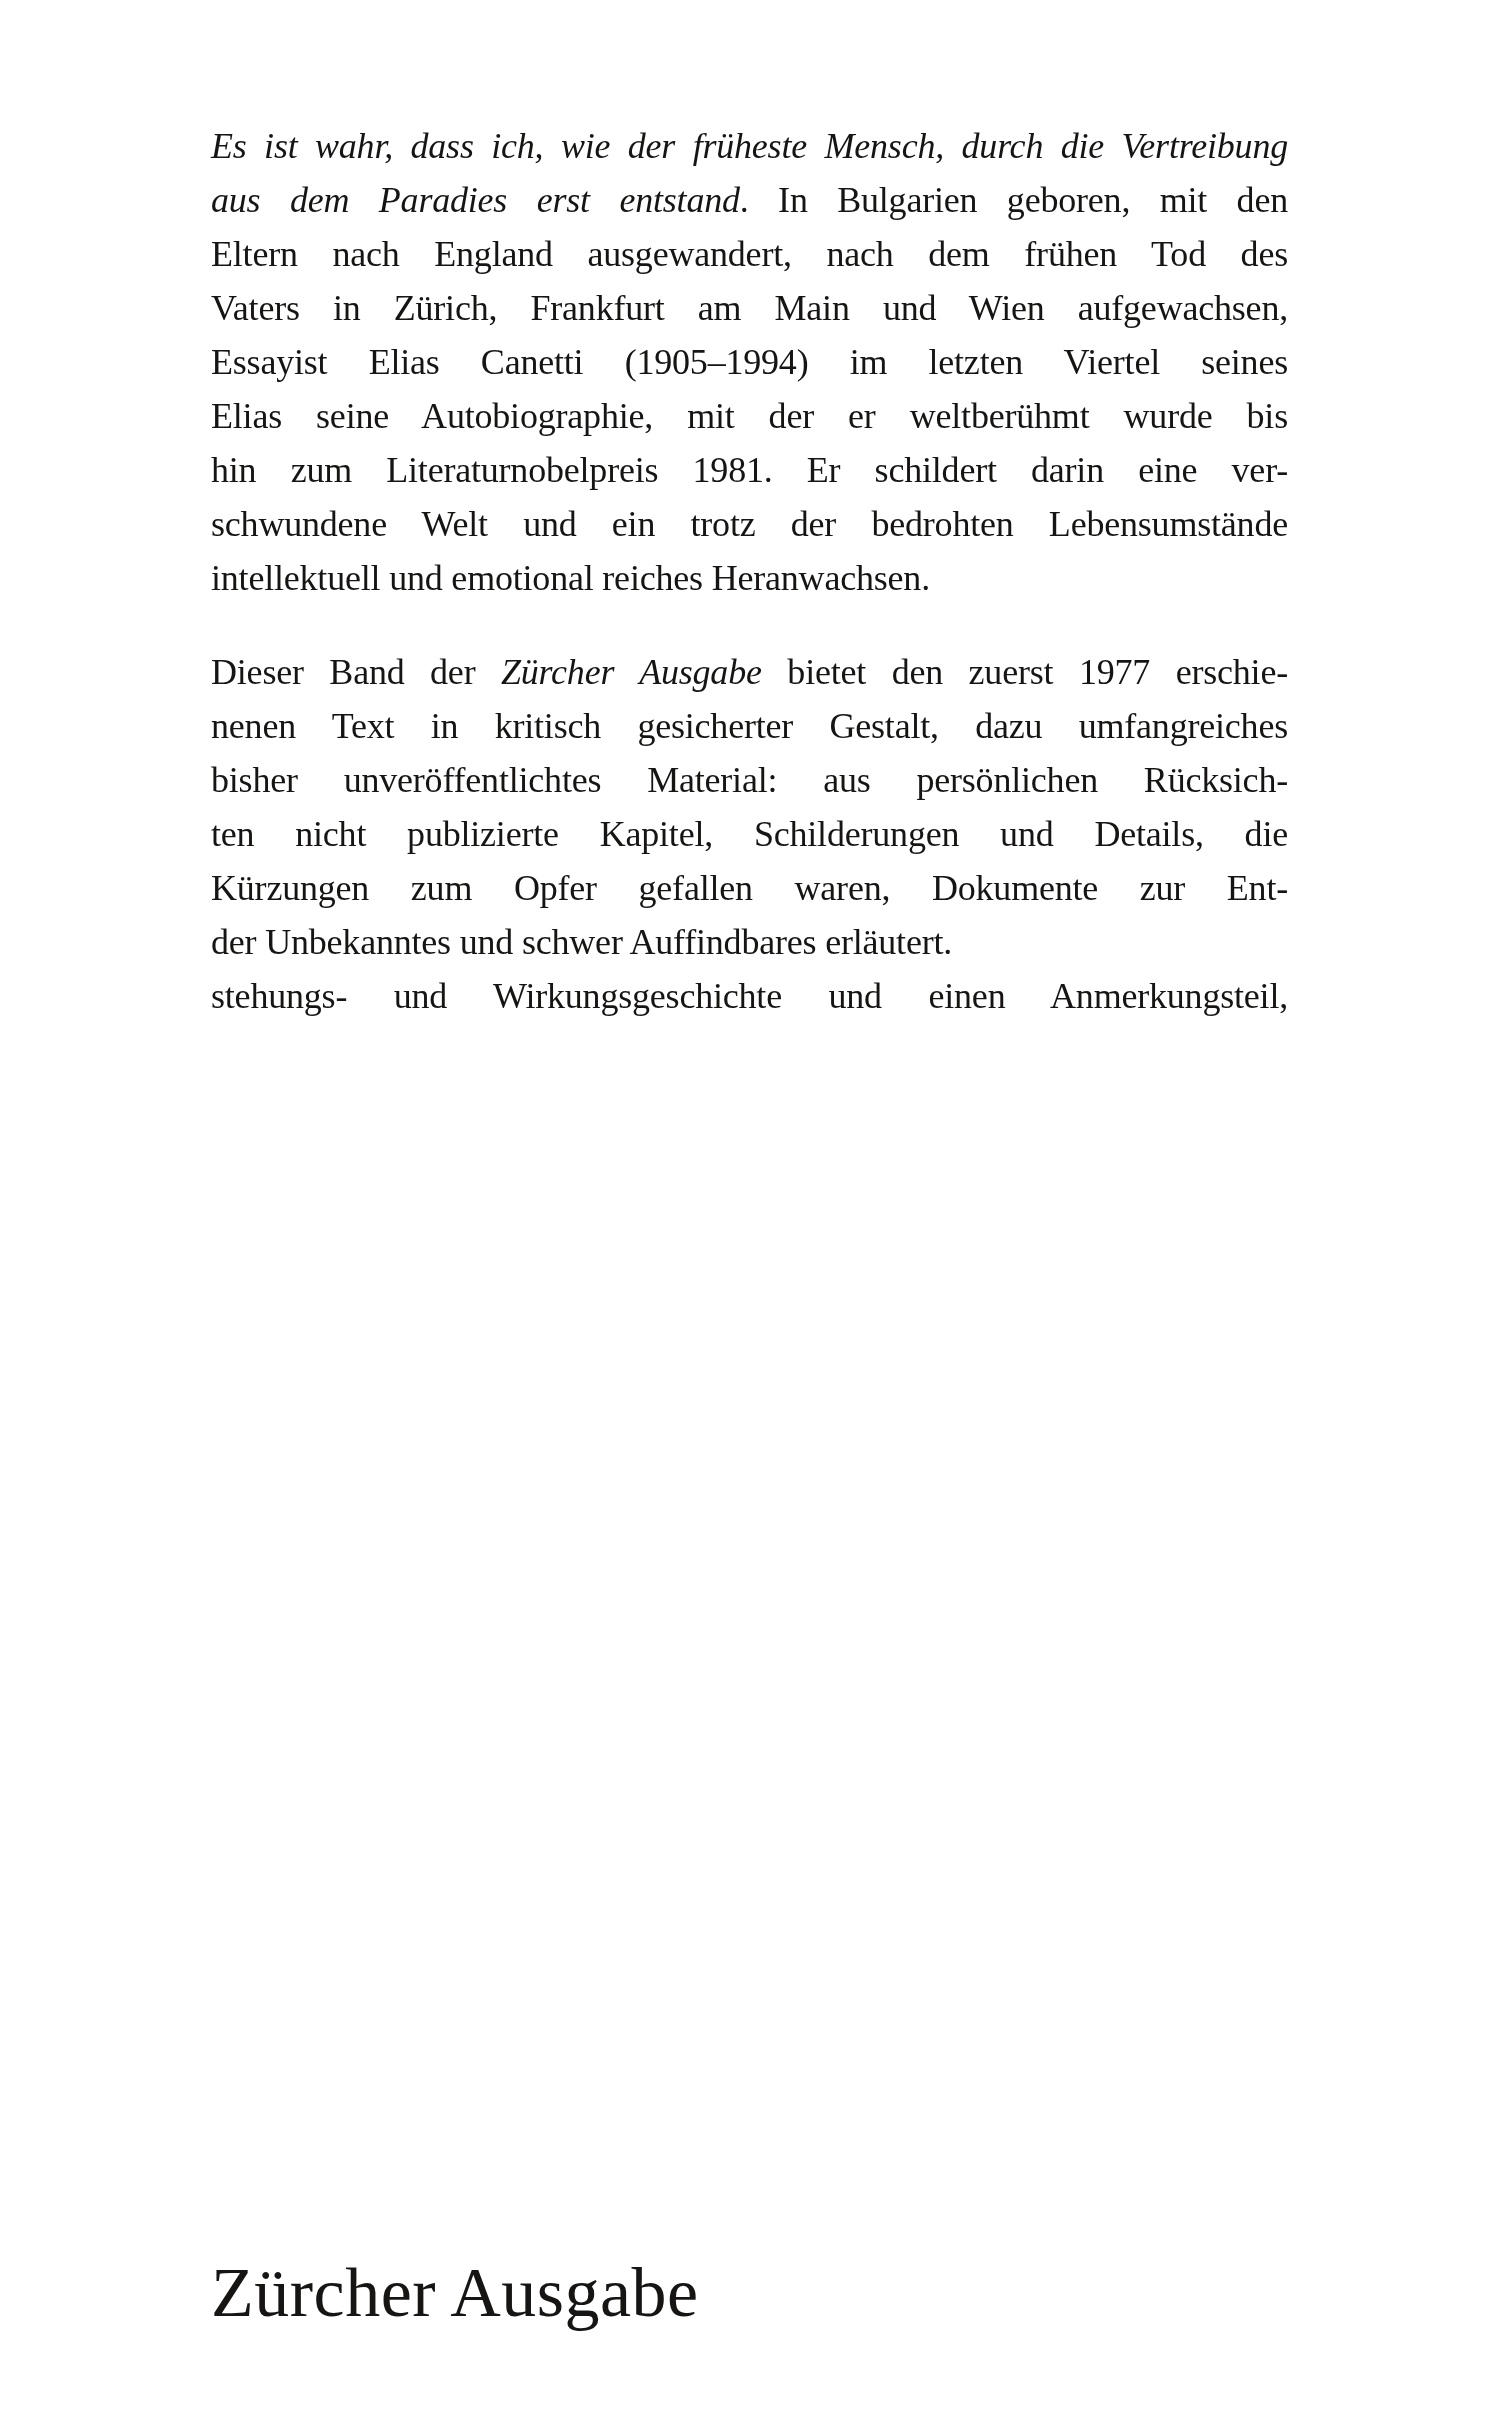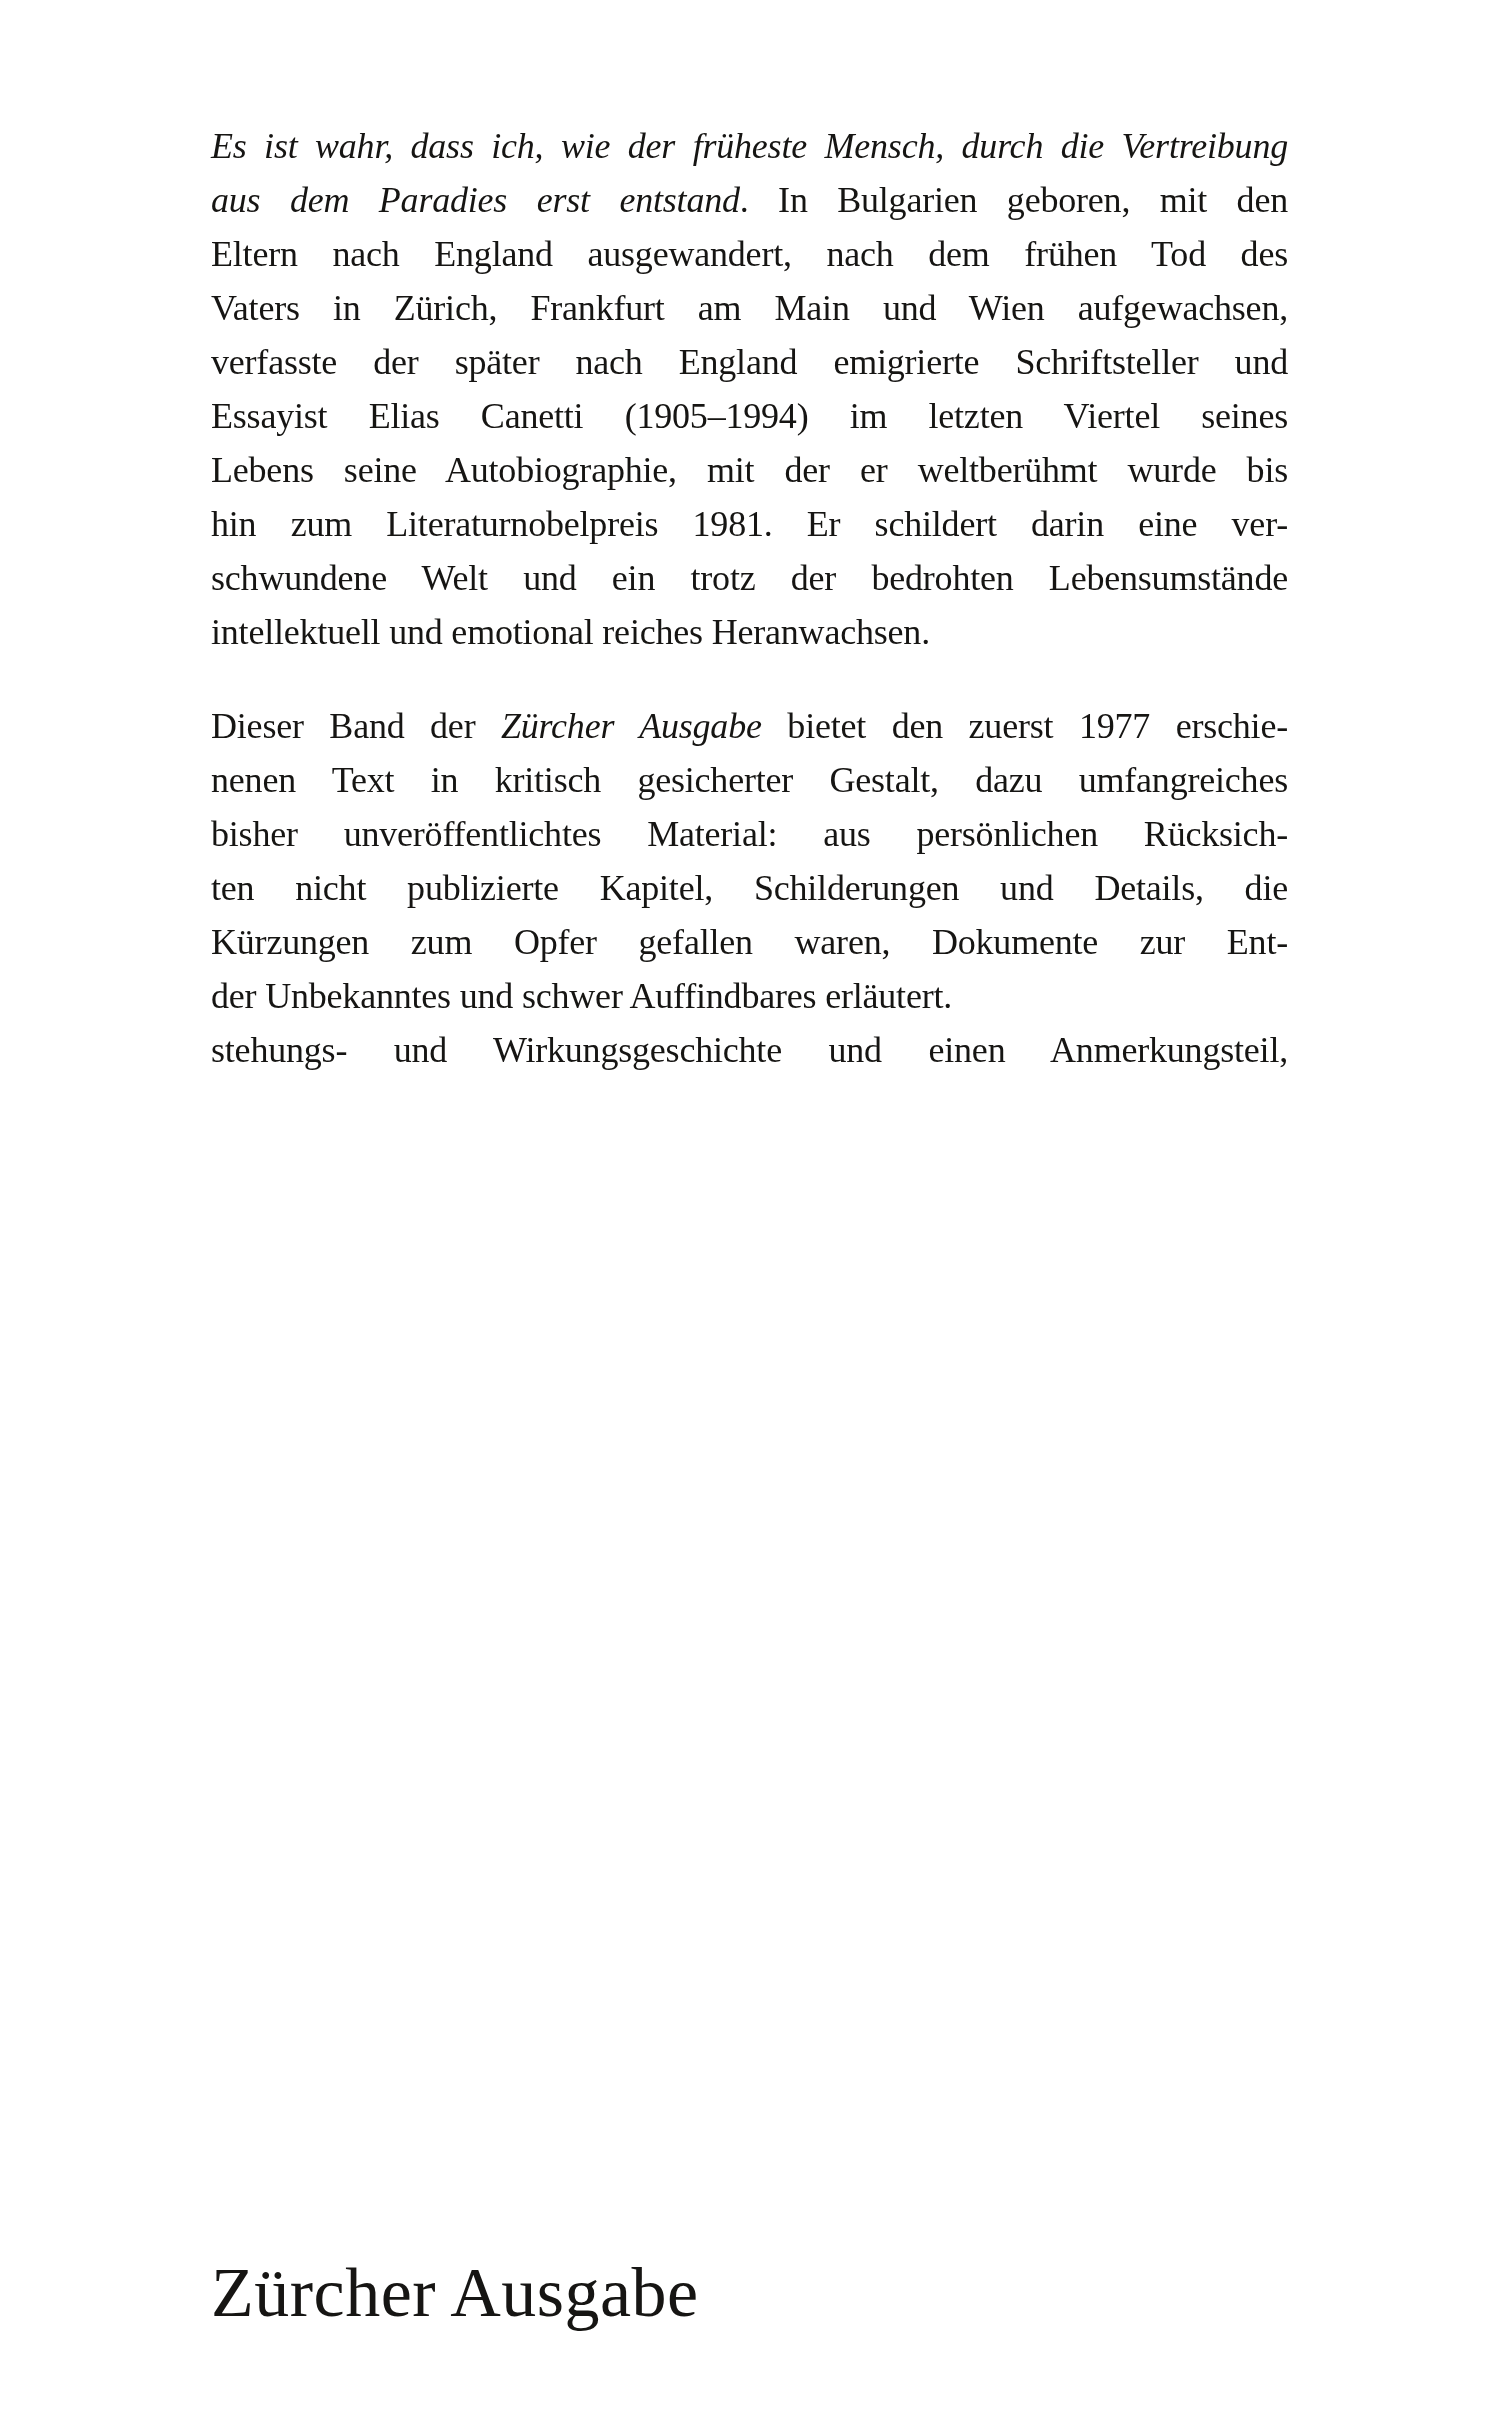--- a/index.html
+++ b/index.html
@@ -60,23 +60,22 @@
   </style>
 </head>
 <body>
 
 <main class="column">
   <p class="para">
       <span class="line"><span class="seg it">Es ist wahr, dass ich, wie der früheste Mensch, durch die Vertreibung</span></span>
       <span class="line"><span class="seg it">aus dem Paradies erst entstand</span><span class="seg">. In Bulgarien geboren, mit den</span></span>
       <span class="line"><span class="seg">Eltern nach England ausgewandert, nach dem frühen Tod des</span></span>
       <span class="line"><span class="seg">Vaters in Zürich, Frankfurt am Main und Wien aufgewachsen,</span></span>
-      <span class="line"><span class="seg">verfasste der später nach England emigrierte Schriftsteller und</span></span>
       <span class="line"><span class="seg">Essayist Elias Canetti (1905–1994) im letzten Viertel seines</span></span>
-      <span class="line"><span class="seg">Lebens seine Autobiographie, mit der er weltberühmt wurde bis</span></span>
+      <span class="line"><span class="seg">Elias seine Autobiographie, mit der er weltberühmt wurde bis</span></span>
       <span class="line"><span class="seg">hin zum Literaturnobelpreis 1981. Er schildert darin eine ver-</span></span>
       <span class="line"><span class="seg">schwundene Welt und ein trotz der bedrohten Lebensumstände</span></span>
       <span class="line last"><span class="seg">intellektuell und emotional reiches Heranwachsen.</span></span>
     </p>
   <p class="para">
       <span class="line"><span class="seg">Dieser Band der </span><span class="seg it">Zürcher Ausgabe</span><span class="seg"> bietet den zuerst 1977 erschie-</span></span>
       <span class="line"><span class="seg">nenen Text in kritisch gesicherter Gestalt, dazu umfangreiches</span></span>
       <span class="line"><span class="seg">bisher unveröffentlichtes Material: aus persönlichen Rücksich-</span></span>
       <span class="line"><span class="seg">ten nicht publizierte Kapitel, Schilderungen und Details, die</span></span>
       <span class="line"><span class="seg">Kürzungen zum Opfer gefallen waren, Dokumente zur Ent-</span></span>

